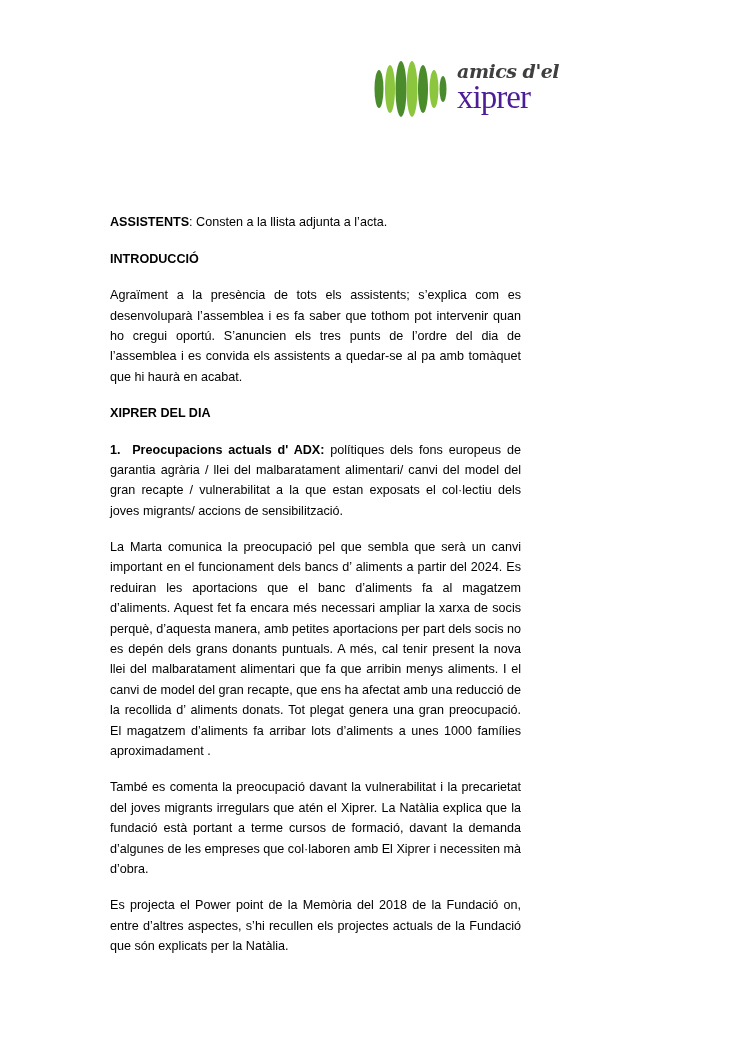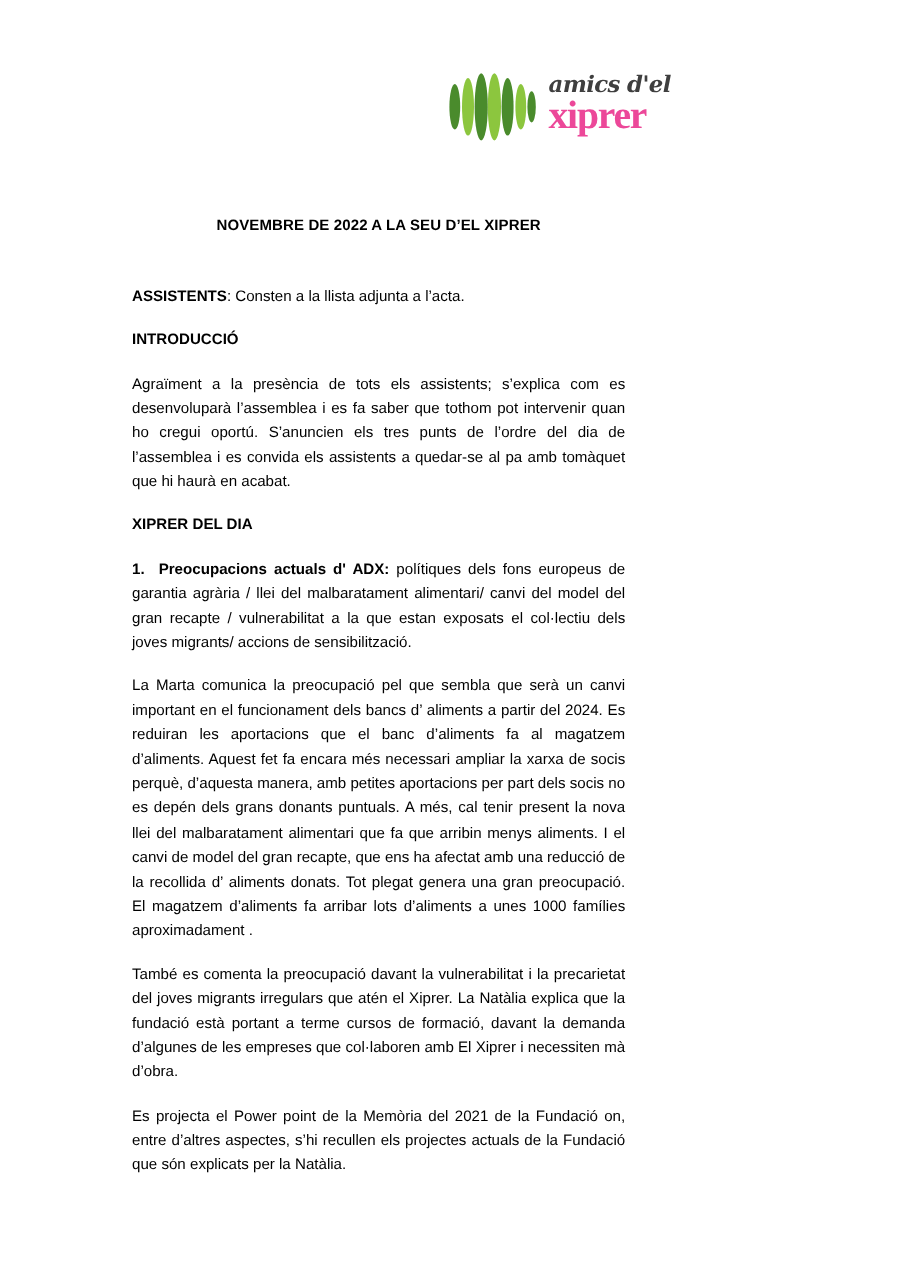--- a/index.html
+++ b/index.html
@@ -48,22 +48,22 @@
     font-style: italic;
     font-size: 19px;
     font-weight: 700;
     color: #3f3f3f;
     letter-spacing: -0.5px;
     margin-bottom: 1px;
   }
   .logo-text .xiprer {
     font-family: "Liberation Serif", serif;
     font-size: 33px;
-    font-weight: 700;
-    color: #ec4899;
+    font-weight: 400;
+    color: #4c1d95;
     letter-spacing: -1px;
     line-height: 0.95;
   }
   
   .doc-title {
     margin: 0;
     padding-top: 152px;
     text-align: center;
     font-size: 12.5px;
     font-weight: bold;
@@ -117,35 +117,34 @@
       </svg>
     </div>
     <div class="logo-text">
       <span class="amics">amics d'el</span>
       <span class="xiprer">xiprer</span>
     </div>
   </div>
 
   <h1 class="doc-title">
     <br>
-    <span>NOVEMBRE DE 2022 A LA SEU D’EL XIPRER</span>
   </h1>
 
   <div class="content">
 
     <p class="para no-just"><span class="bold">ASSISTENTS</span><span>: Consten a la llista adjunta a l’acta.</span></p>
 
     <p class="heading">INTRODUCCIÓ</p>
 
     <p class="para no-just">Agraïment a la presència de tots els assistents; s’explica com es desenvoluparà l’assemblea i es fa saber que tothom pot intervenir quan ho cregui oportú. S’anuncien els tres punts de l’ordre del dia de l’assemblea i es convida els assistents a quedar-se al pa amb tomàquet que hi haurà en acabat.</p>
 
     <p class="heading">XIPRER DEL DIA</p>
 
     <p class="numbered"><span class="num">1.</span>&nbsp;&nbsp;<span class="bold">Preocupacions actuals d' ADX:</span><span> polítiques dels fons europeus de garantia agrària / llei del malbaratament alimentari/ canvi del model del gran recapte / vulnerabilitat a la que estan exposats el col·lectiu dels joves migrants/ accions de sensibilització.</span></p>
 
     <p class="para spaced">La Marta comunica la preocupació pel que sembla que serà un canvi important en el funcionament dels bancs d’ aliments a partir del 2024. Es reduiran les aportacions que el banc d’aliments fa al magatzem d’aliments. Aquest fet fa encara més necessari ampliar la xarxa de socis perquè, d’aquesta manera, amb petites aportacions per part dels socis no es depén dels grans donants puntuals. A més, cal tenir present la nova llei del malbaratament alimentari que fa que arribin menys aliments. I el canvi de model del gran recapte, que ens ha afectat amb una reducció de la recollida d’ aliments donats. Tot plegat genera una gran preocupació. El magatzem d’aliments fa arribar lots d’aliments a unes 1000 famílies aproximadament .</p>
 
     <p class="para spaced">També es comenta la preocupació davant la vulnerabilitat i la precarietat del joves migrants irregulars que atén el Xiprer. La Natàlia explica que la fundació està portant a terme cursos de formació, davant la demanda d’algunes de les empreses que col·laboren amb El Xiprer i necessiten mà d’obra.</p>
 
-    <p class="para no-just">Es projecta el Power point de la Memòria del 2021 de la Fundació on, entre d’altres aspectes, s’hi recullen els projectes actuals de la Fundació que són explicats per la Natàlia.</p>
+    <p class="para no-just">Es projecta el Power point de la Memòria del 2018 de la Fundació on, entre d’altres aspectes, s’hi recullen els projectes actuals de la Fundació que són explicats per la Natàlia.</p>
 
   </div>
 </div>
 
 </body></html>

